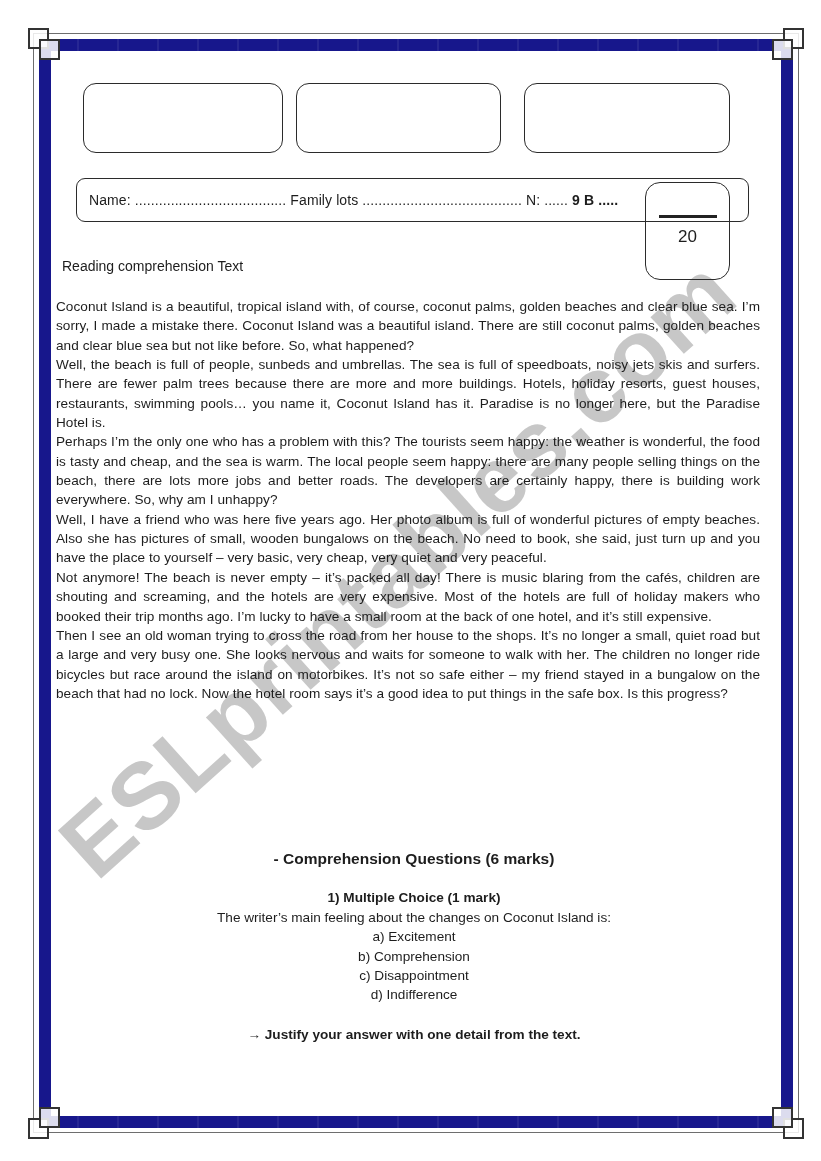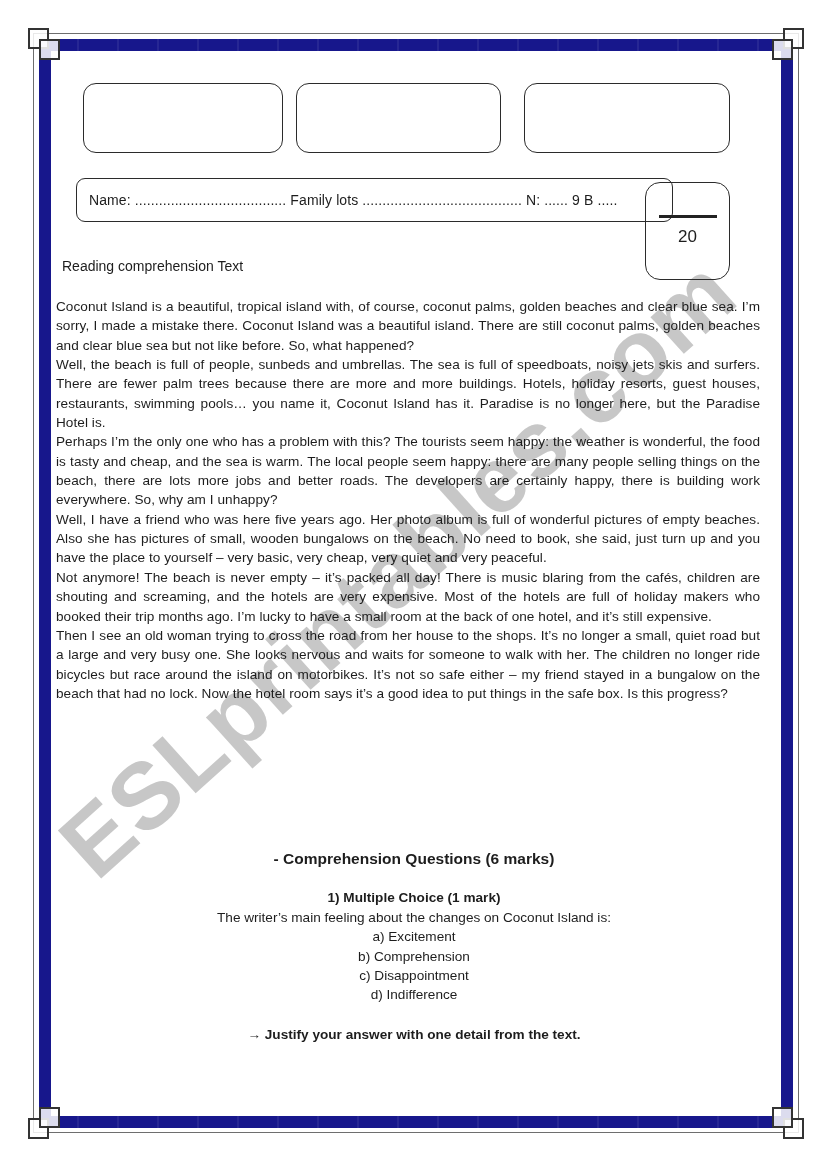--- a/index.html
+++ b/index.html
@@ -47,26 +47,26 @@
   .content{ position:absolute; inset:0; z-index:2; }
 
   
   .top-box{ position:absolute; top:83px; height:70px; border:1.6px solid #2b2b2b; border-radius:13px; background:transparent; }
   .top-box-1{ left:83px;  width:200px; }
   .top-box-2{ left:296px; width:205px; }
   .top-box-3{ left:524px; width:206px; }
 
   
   .name-box{
-    position:absolute; left:76px; top:178px; width:597px; height:44px;
+    position:absolute; left:76px; top:178px; width:673px; height:44px;
     border:1.6px solid #2b2b2b; border-radius:9px;
     display:flex; align-items:center; padding:0 12px;
     font-size:14px; white-space:nowrap; overflow:hidden; letter-spacing:0.1px;
   }
-  .name-box .b{ font-weight:normal; }
+  .name-box .b{ font-weight:bold; }
   .name-box span{ margin-right:4px; }
 
   
   .score-box{
     position:absolute; left:645px; top:182px; width:85px; height:98px;
     border:1.6px solid #2b2b2b; border-radius:15px;
     display:flex; flex-direction:column; align-items:center; justify-content:center;
   }
   .score-line{ width:58px; height:3px; background:#222; margin-bottom:9px; }
   .score-total{ font-size:17px; }

